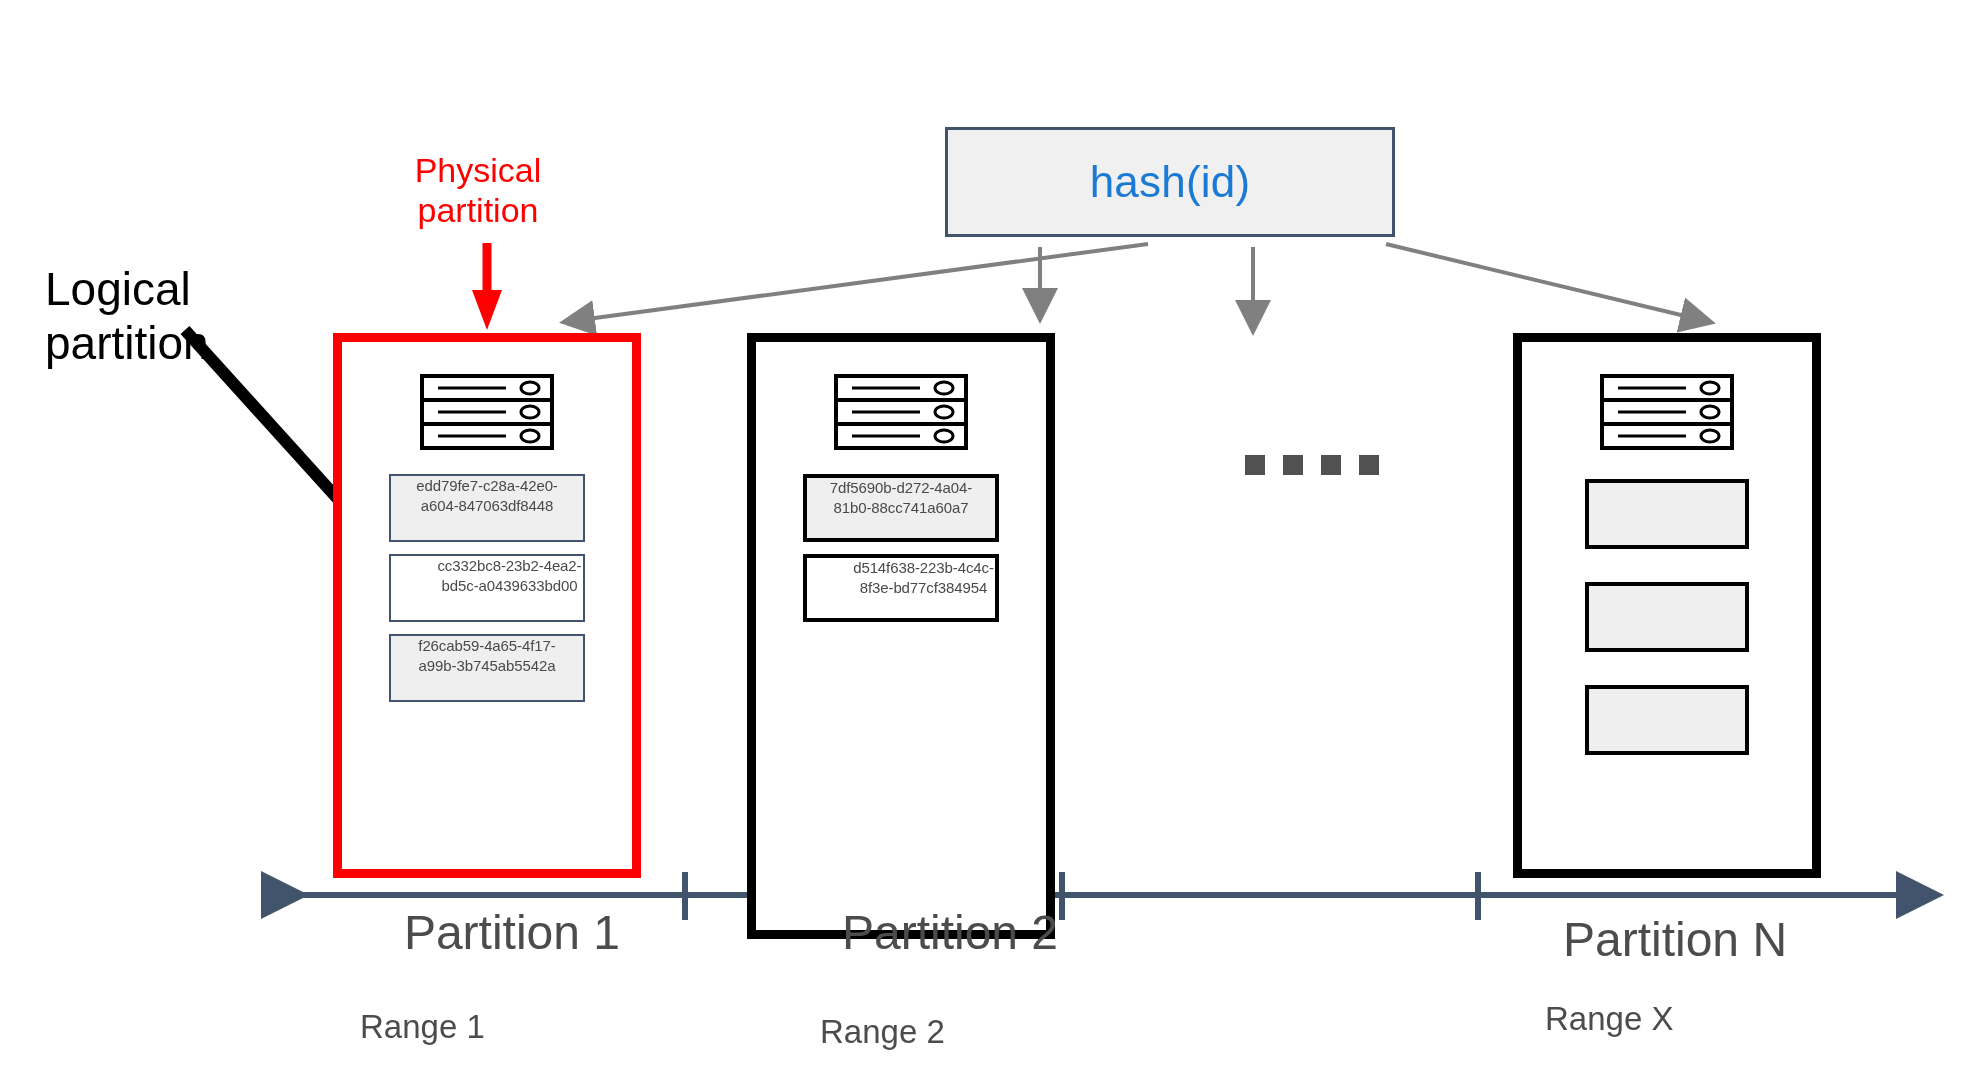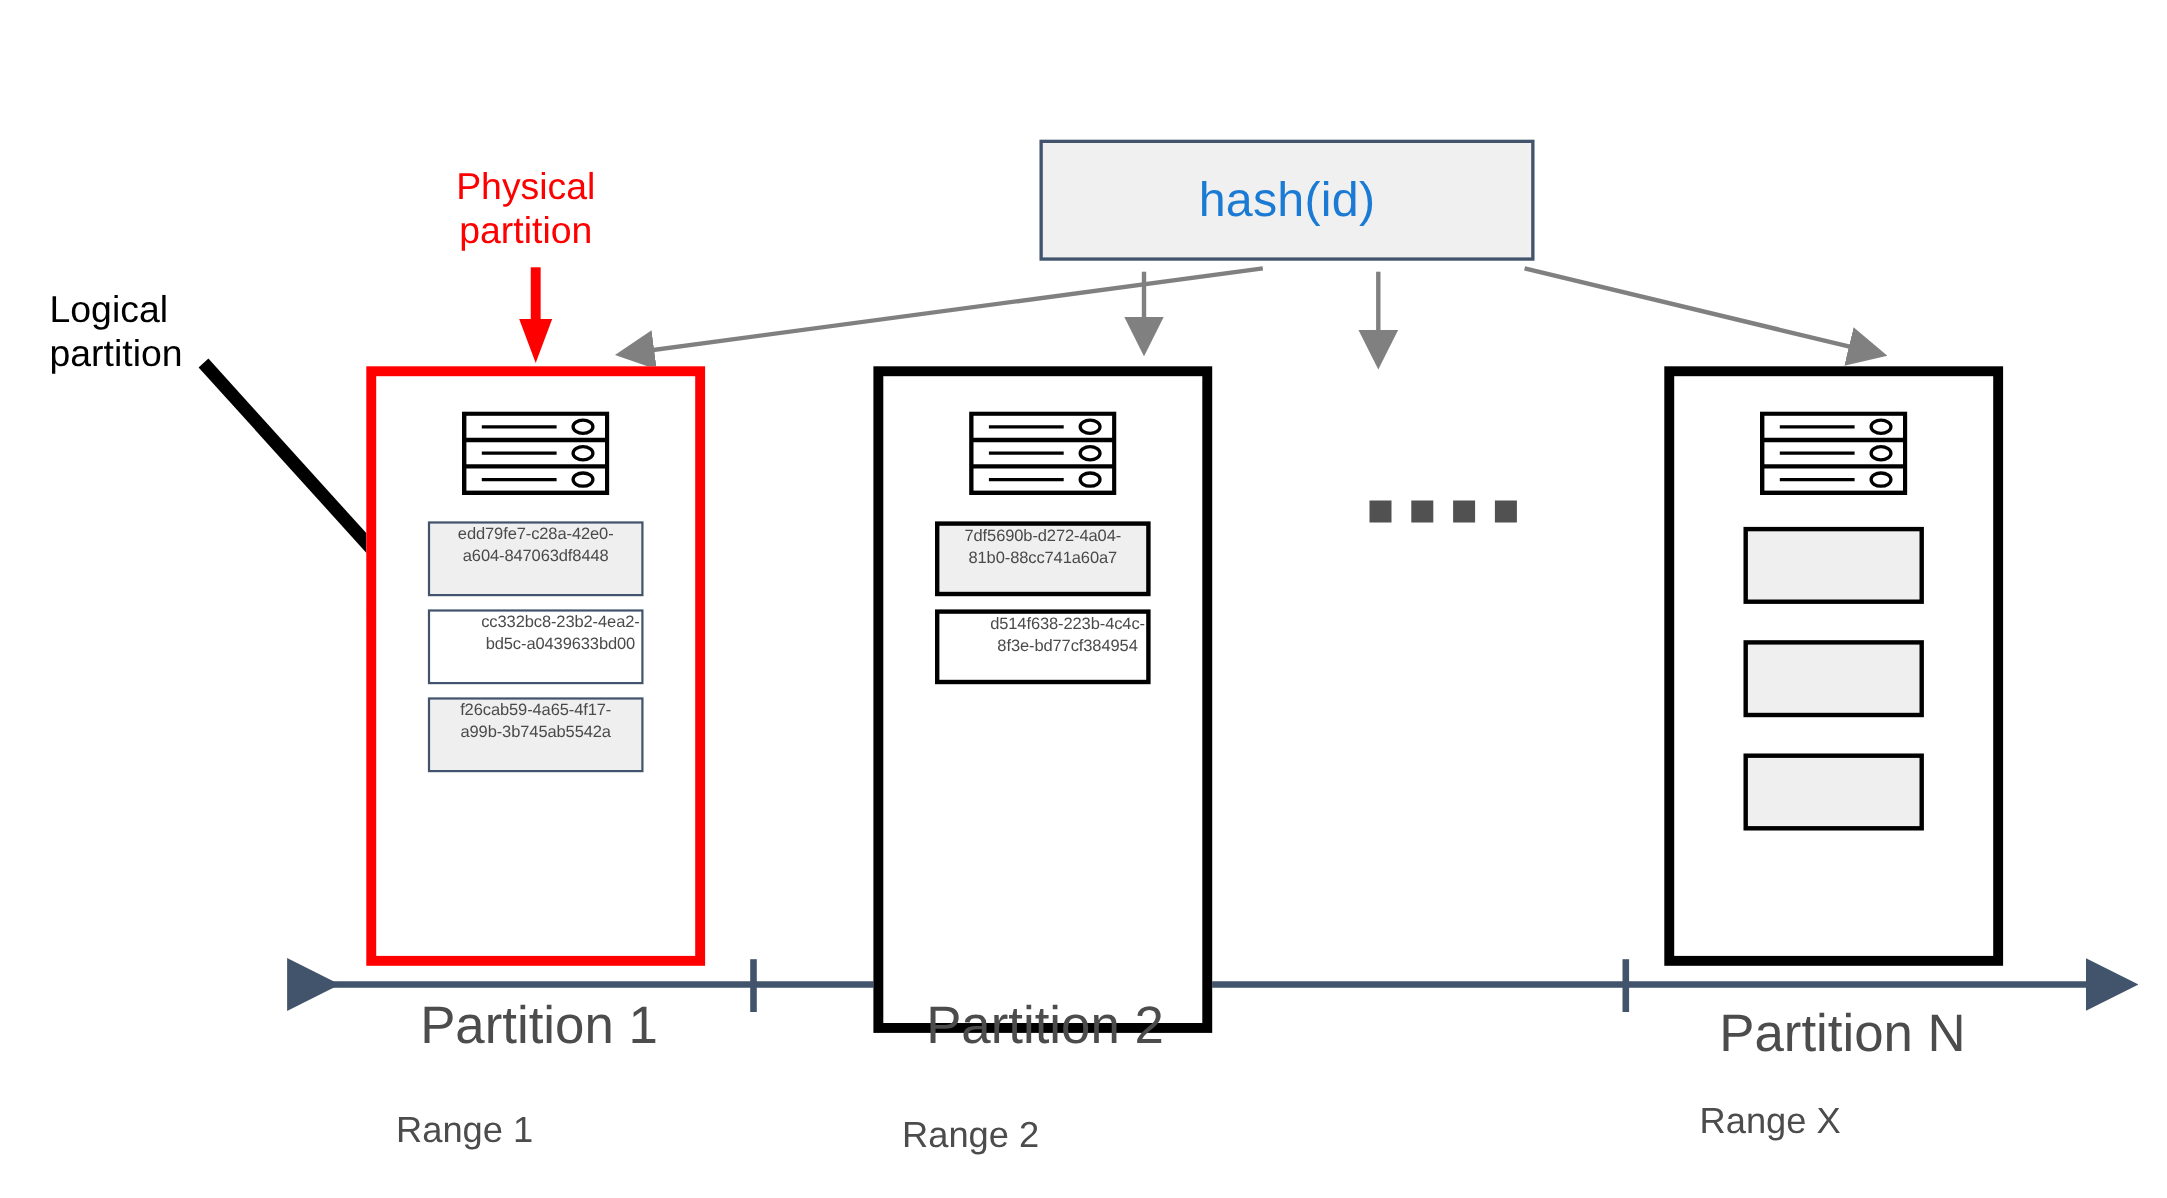--- a/index.html
+++ b/index.html
@@ -40,21 +40,21 @@
   .partition-box {
     box-sizing: border-box;
     background: #ffffff;
   }
   #partition-1-box {
     left: 333px; top: 333px;
     width: 308px; height: 545px;
     border: 9px solid #ff0000;
   }
   #partition-2-box {
-    left: 794px; top: 333px;
+    left: 747px; top: 333px;
     width: 308px; height: 606px;
     border: 9px solid #000000;
     text-decoration: underline;
   }
   #partition-n-box {
     left: 1513px; top: 333px;
     width: 308px; height: 545px;
     border: 9px solid #000000;
   }
 
@@ -107,21 +107,21 @@
     border: 4px solid #000000;
     box-sizing: border-box;
   }
   .emp-slot-1 { top: 137px; }
   .emp-slot-2 { top: 240px; }
   .emp-slot-3 { top: 343px; }
 
   
   #logical-label {
     left: 45px; top: 262px;
-    font-size: 34px;
+    font-size: 46px;
     color: #000000;
     line-height: 1.18;
   }
   #physical-label {
     left: 398px; top: 150px;
     font-size: 34px;
     color: #ff0000;
     line-height: 1.18;
     text-align: center;
     width: 160px;
@@ -134,21 +134,21 @@
     text-align: center;
     white-space: nowrap;
   }
   .range-title {
     position: absolute;
     font-size: 33px;
     color: #4c4c4c;
     white-space: nowrap;
   }
 
-  #partition-1-title { left: 360px; top: 905px; width: 260px; }
+  #partition-1-title { left: 360px; top: 905px; width: 260px; text-align: right; }
   #partition-2-title { left: 820px; top: 905px; width: 260px; }
   #partition-n-title { left: 1545px; top: 912px; width: 260px; }
 
   #range-1-title { left: 360px; top: 1008px; width: 260px; }
   #range-2-title { left: 820px; top: 1013px; width: 260px; }
   #range-x-title { left: 1545px; top: 1000px; width: 260px; }
 
   
   #ellipsis {
     left: 1245px; top: 455px;

